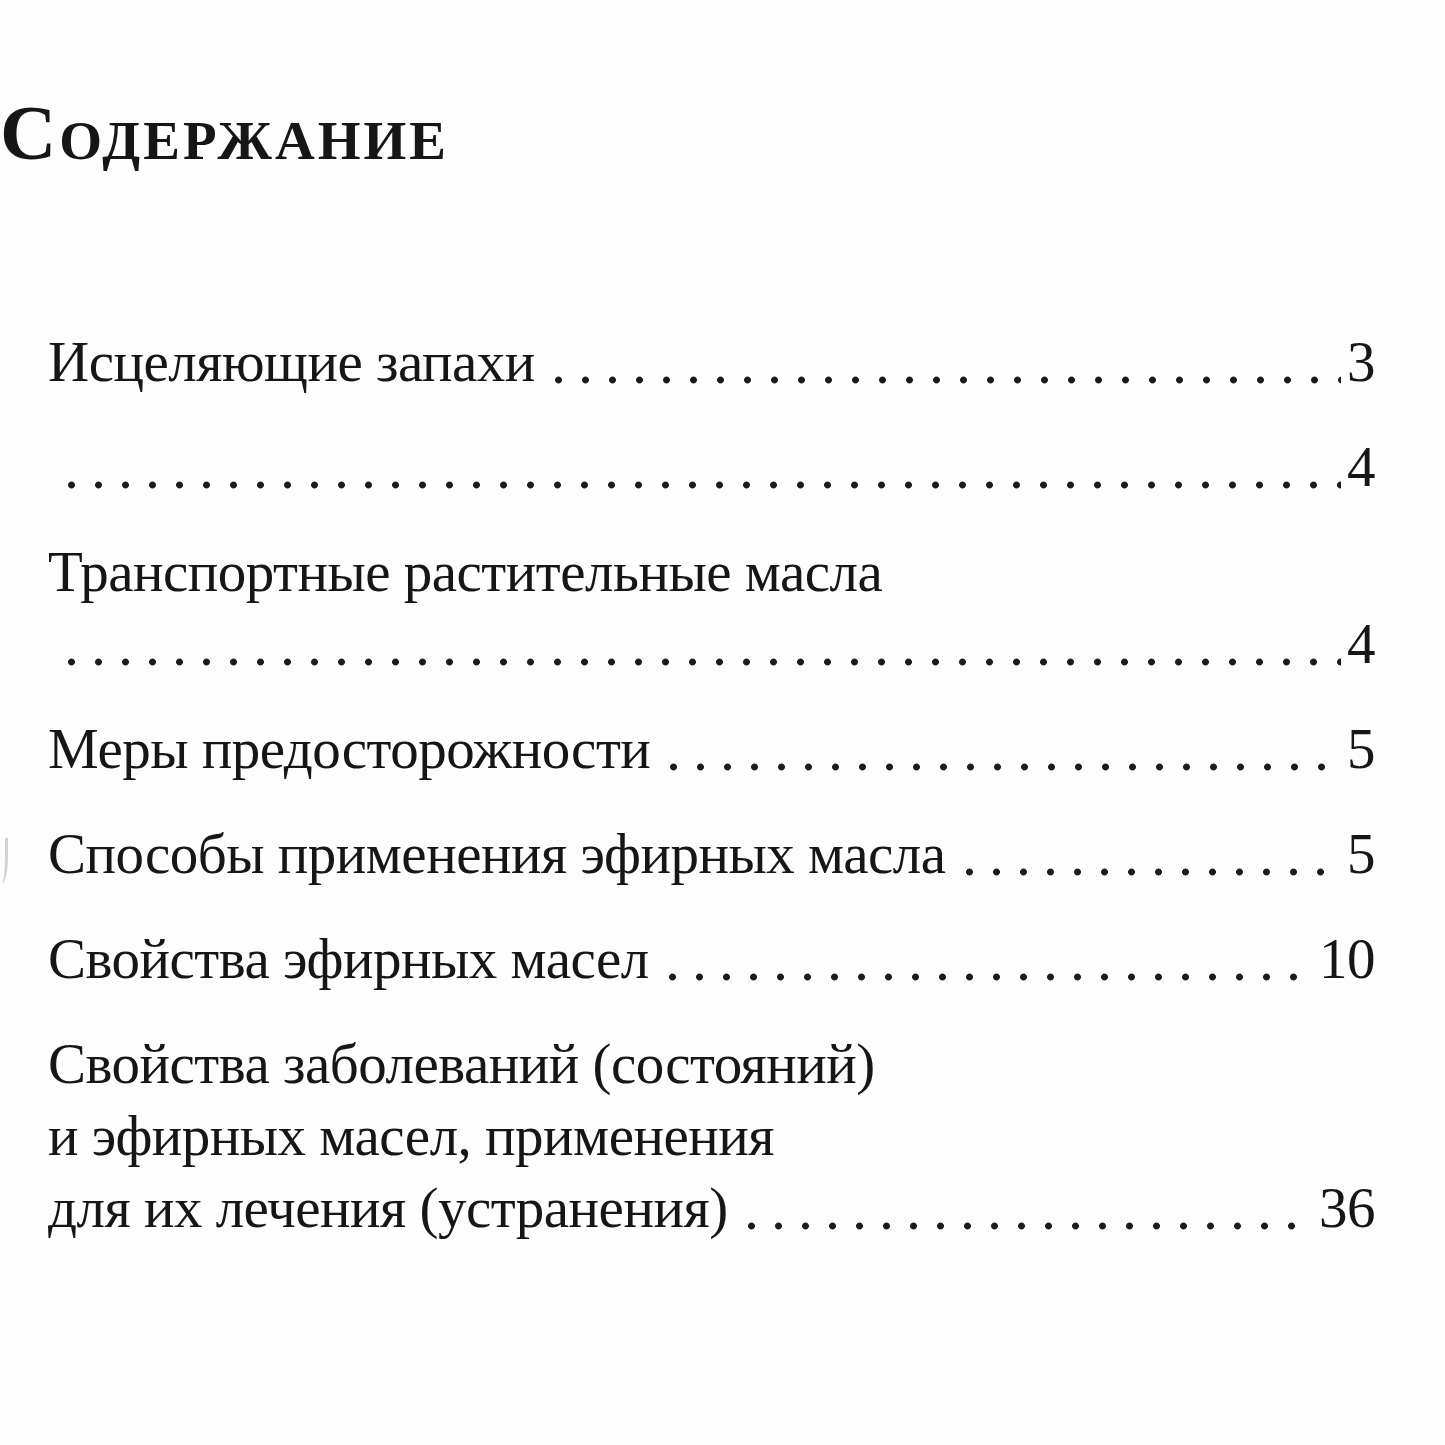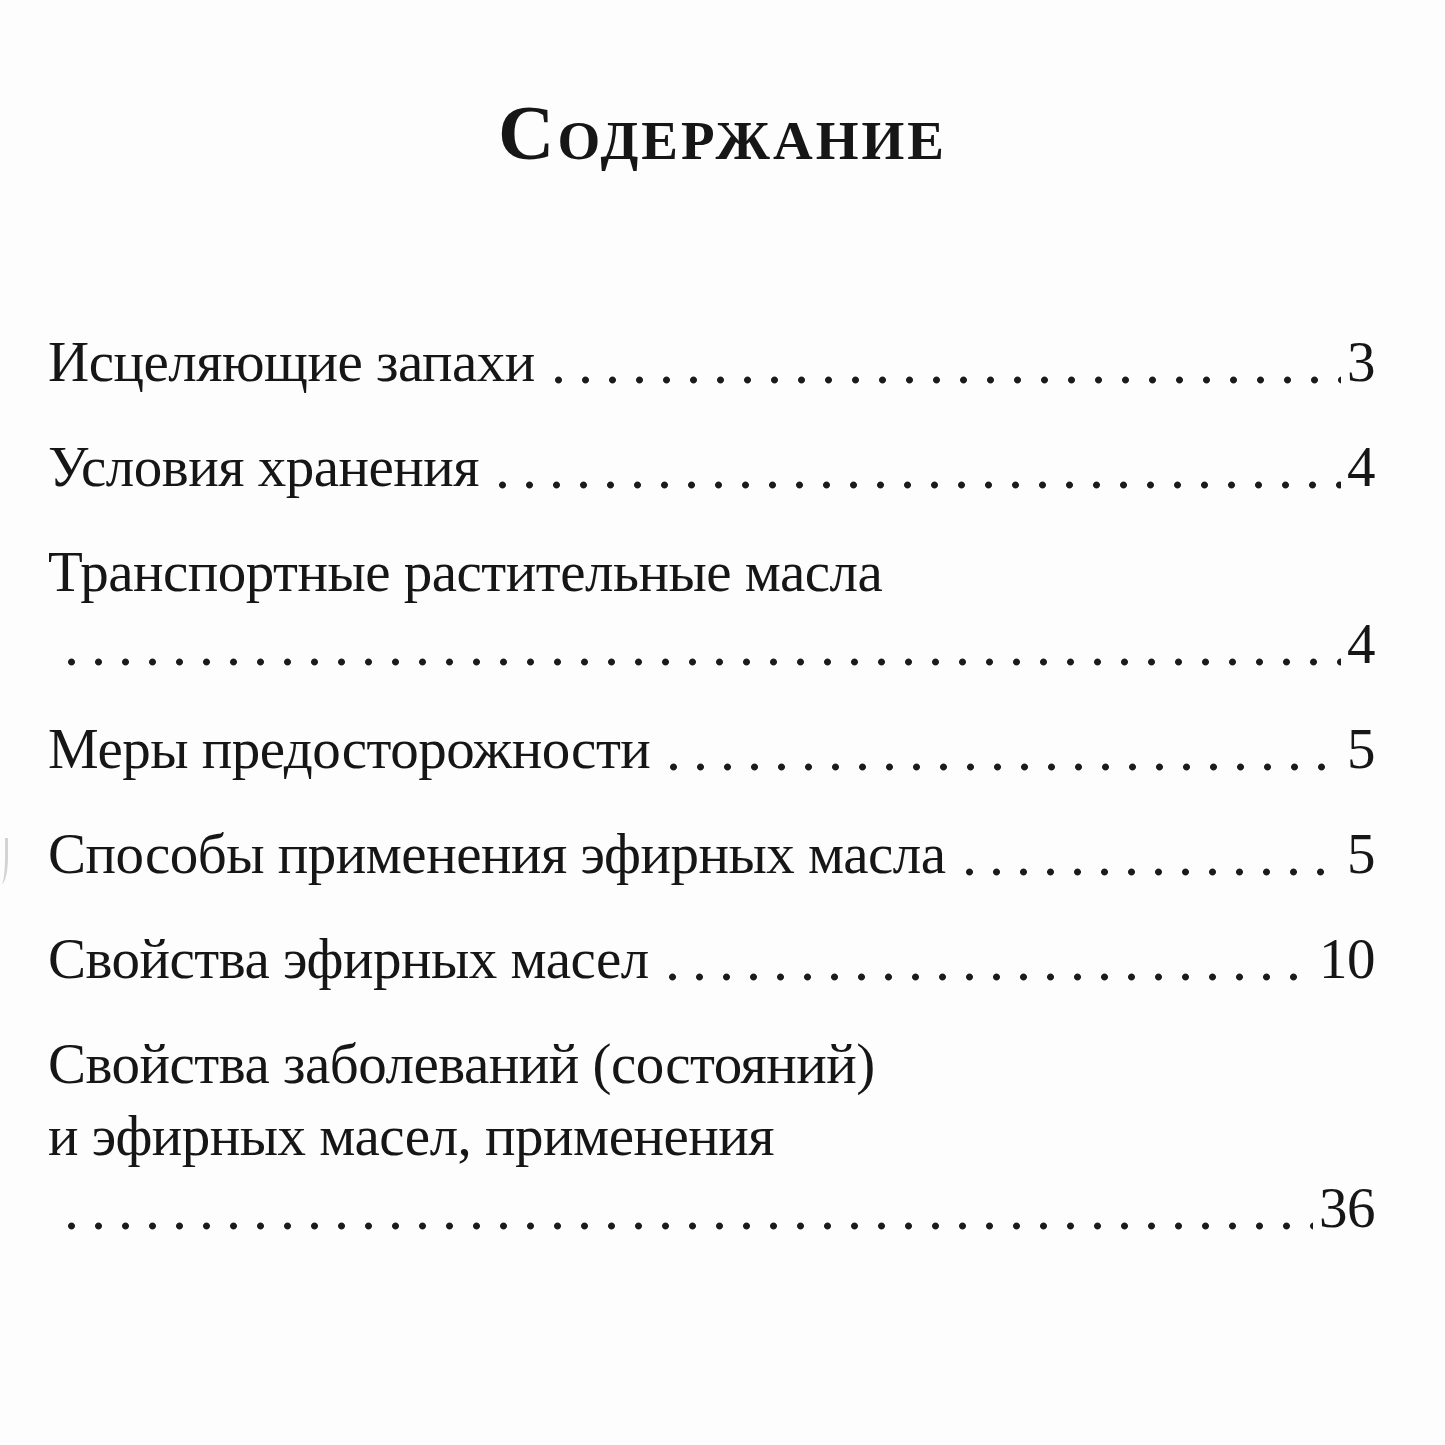--- a/index.html
+++ b/index.html
@@ -18,21 +18,21 @@
   .page {
     width: 100%;
     height: 100%;
     position: relative;
   }
   .title {
     font-variant: small-caps;
     font-weight: 600;
     font-size: 78px;
     letter-spacing: 3px;
-    text-align: center;
+    text-align: left;
     margin: 86px 0 1px 0;
     line-height: 1.2;
     color: #161616;
   }
   .toc {
     margin: 146px 70px 0 48px;
     font-size: 57px;
     font-weight: 500;
     color: #161616;
   }
@@ -84,21 +84,20 @@
   <div class="line">
       <span class="label">Исцеляющие запахи</span>
       <span class="leader"></span>
       <span class="pagenum">3</span>
     </div>
       </div>
 
   <div class="entry">
 
   <div class="line">
-      <span class="label">Условия хранения</span>
       <span class="leader"></span>
       <span class="pagenum">4</span>
     </div>
       </div>
 
   <div class="entry">
 
   <div class="line">
       <span class="label">Транспортные растительные масла</span>
 
@@ -140,19 +139,20 @@
 
   <div class="line">
       <span class="label">Свойства заболеваний (состояний)</span>
 
     </div>
         <div class="line">
       <span class="label">и эфирных масел, применения</span>
 
     </div>
         <div class="line">
+      <span class="label">для их лечения (устранения)</span>
       <span class="leader"></span>
       <span class="pagenum">36</span>
     </div>
       </div>
 </div>
   <div class="artifact"></div>
 </div>
 
 </body></html>

